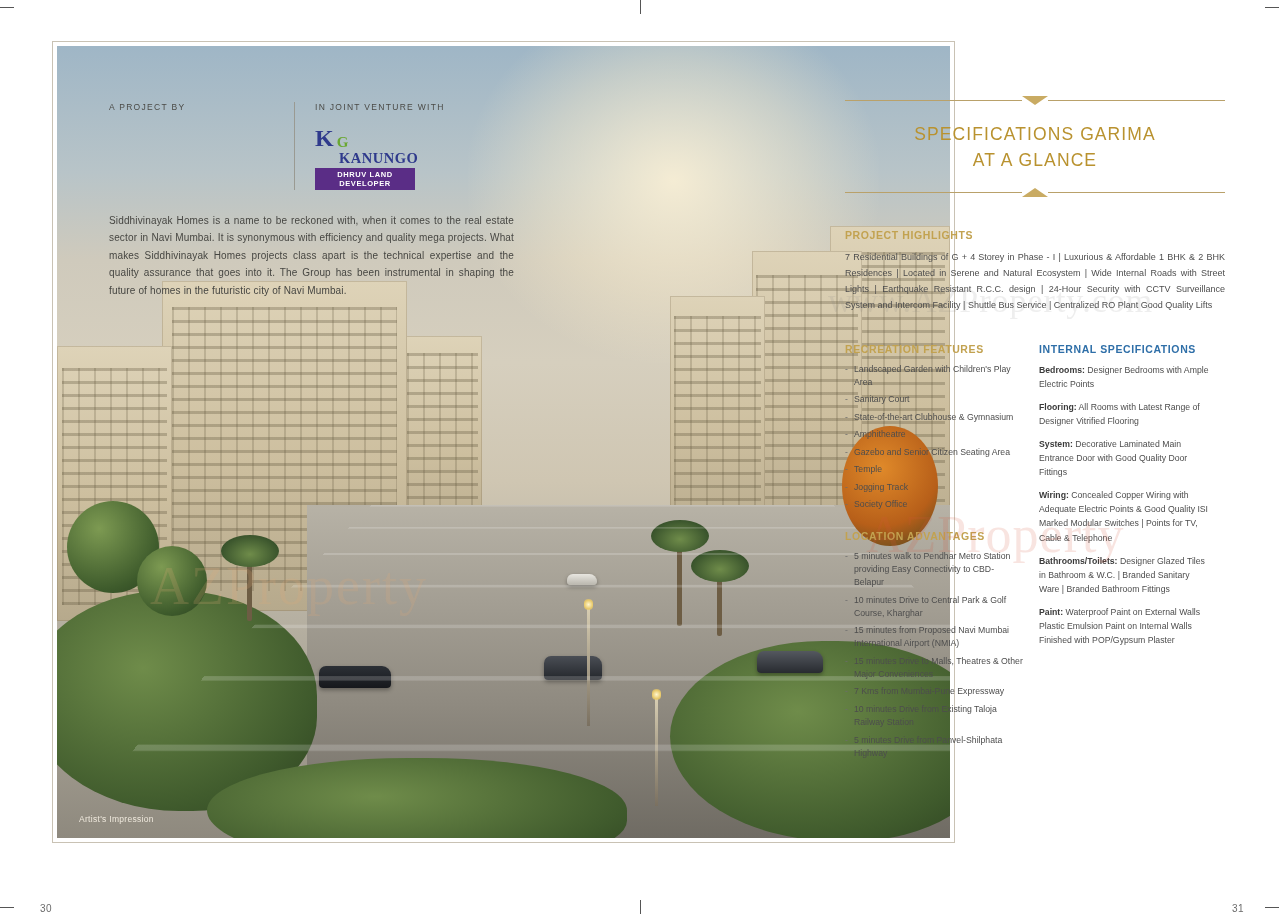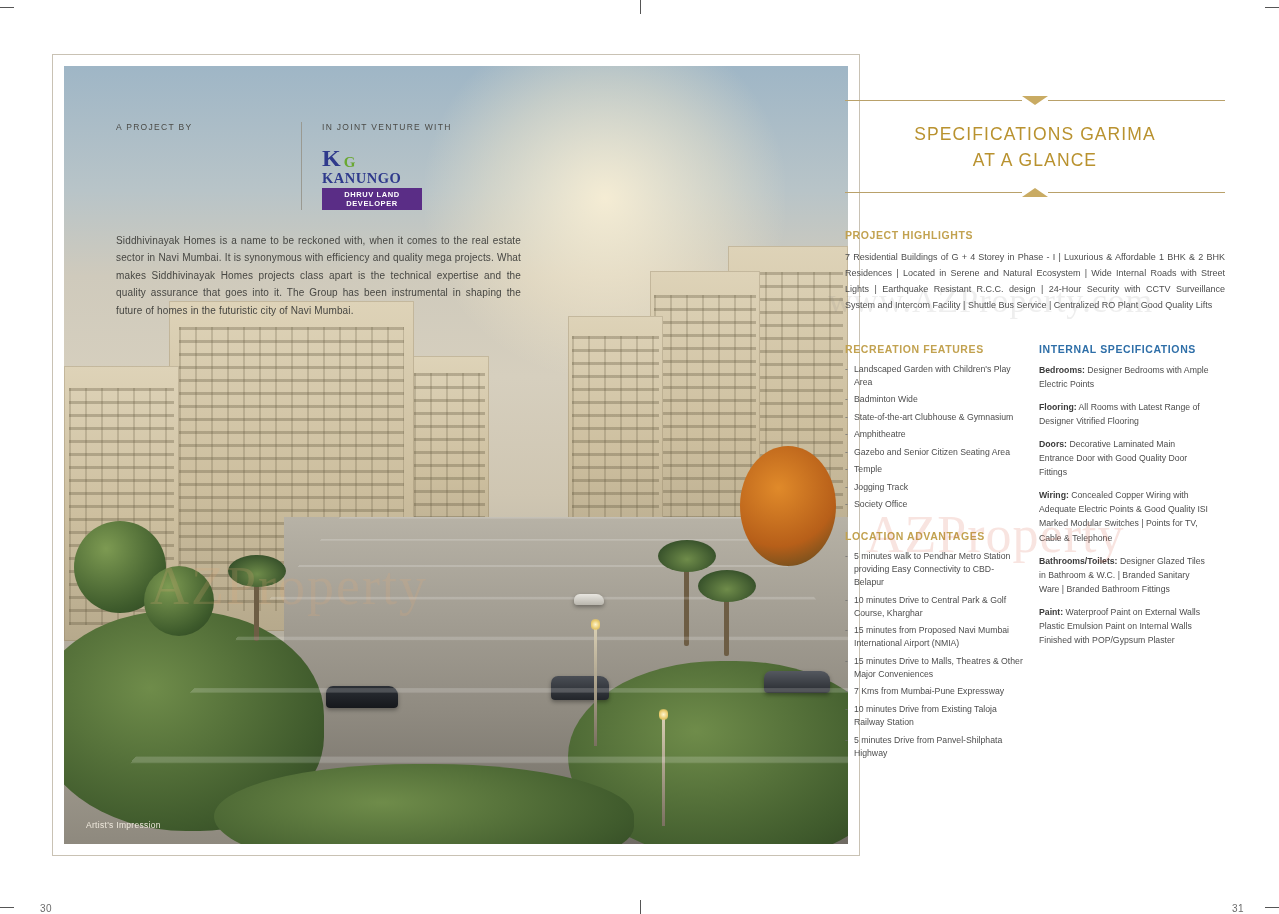--- a/index.html
+++ b/index.html
@@ -28,27 +28,27 @@
     position: absolute;
     font-size: 10px;
     color: #6b6b6b;
     letter-spacing: .5px;
   }
 
   
   .left-page {
     position: absolute;
     left: 52px;
-    top: 54px;
-    width: 808px;
+    top: 41px;
+    width: 903px;
     height: 802px;
     border: 1px solid #c9c2b4;
     background: #fff;
     box-sizing: border-box;
-    padding: 11px;
+    padding: 4px;
   }
   .photo {
     position: relative;
     width: 100%;
     height: 100%;
     overflow: hidden;
     background:
       linear-gradient(to bottom, #9fb6c6 0%, #b8c4c8 16%, #cfcabc 27%, #d6cfbe 40%, #cfc6b2 55%, #b9b3a4 70%, #a6a093 85%, #8e897e 100%);
   }
   
@@ -230,20 +230,21 @@
     align-self: flex-end;
   }
   .kan-word {
     font-family: "Liberation Serif", serif;
     font-weight: bold;
     font-size: 14.5px;
     letter-spacing: .5px;
     color: #2f3a8c;
     line-height: 1;
     margin-top: 1px;
+    margin-left: 24px;
   }
   .kan-bar {
     margin-top: 2px;
     background: #5a2d86;
     color: #fff;
     font-size: 7.5px;
     letter-spacing: .6px;
     text-align: center;
     padding: 2px 0 2px;
     font-weight: bold;
@@ -482,21 +483,21 @@
     <div class="body-text">7 Residential Buildings of G + 4 Storey in Phase - I | Luxurious &amp; Affordable 1 BHK &amp; 2 BHK Residences | Located in Serene and Natural Ecosystem | Wide Internal Roads with Street Lights | Earthquake Resistant R.C.C. design | 24-Hour Security with CCTV Surveillance System and Intercom Facility | Shuttle Bus Service | Centralized RO Plant Good Quality Lifts</div>
   </div>
 
   <div class="cols">
     <div class="col-left">
 
       <div>
         <div class="sec-head">RECREATION FEATURES</div>
         <ul class="bullets">
           <li>Landscaped Garden with Children's Play Area</li>
-          <li>Badminton Wide</li>
+          <li>Sanitary Court</li>
           <li>State-of-the-art Clubhouse &amp; Gymnasium</li>
           <li>Amphitheatre</li>
           <li>Gazebo and Senior Citizen Seating Area</li>
           <li>Temple</li>
           <li>Jogging Track</li>
           <li>Society Office</li>
         </ul>
       </div>
 
       <div style="height:14px"></div>
@@ -513,21 +514,21 @@
           <li>5 minutes Drive from Panvel-Shilphata Highway</li>
         </ul>
       </div>
     </div>
 
     <div class="col-right">
       <div class="sec-head blue">INTERNAL SPECIFICATIONS</div>
       <div>
         <div class="spec"><b>Bedrooms:</b><span> Designer Bedrooms with Ample Electric Points</span></div>
         <div class="spec"><b>Flooring:</b><span> All Rooms with Latest Range of Designer Vitrified Flooring</span></div>
-        <div class="spec"><b>Doors:</b><span> Decorative Laminated Main Entrance Door with Good Quality Door Fittings</span></div>
+        <div class="spec"><b>System:</b><span> Decorative Laminated Main Entrance Door with Good Quality Door Fittings</span></div>
         <div class="spec"><b>Wiring:</b><span> Concealed Copper Wiring with Adequate Electric Points &amp; Good Quality ISI Marked Modular Switches | Points for TV, Cable &amp; Telephone</span></div>
         <div class="spec"><b>Bathrooms/Toilets:</b><span> Designer Glazed Tiles in Bathroom &amp; W.C. | Branded Sanitary Ware | Branded Bathroom Fittings</span></div>
         <div class="spec"><b>Paint:</b><span> Waterproof Paint on External Walls Plastic Emulsion Paint on Internal Walls Finished with POP/Gypsum Plaster</span></div>
       </div>
     </div>
   </div>
 </div>
 
 <div class="wm wm1">www.AZProperty.com</div>
 <div class="wm wm2">AZProperty</div>

